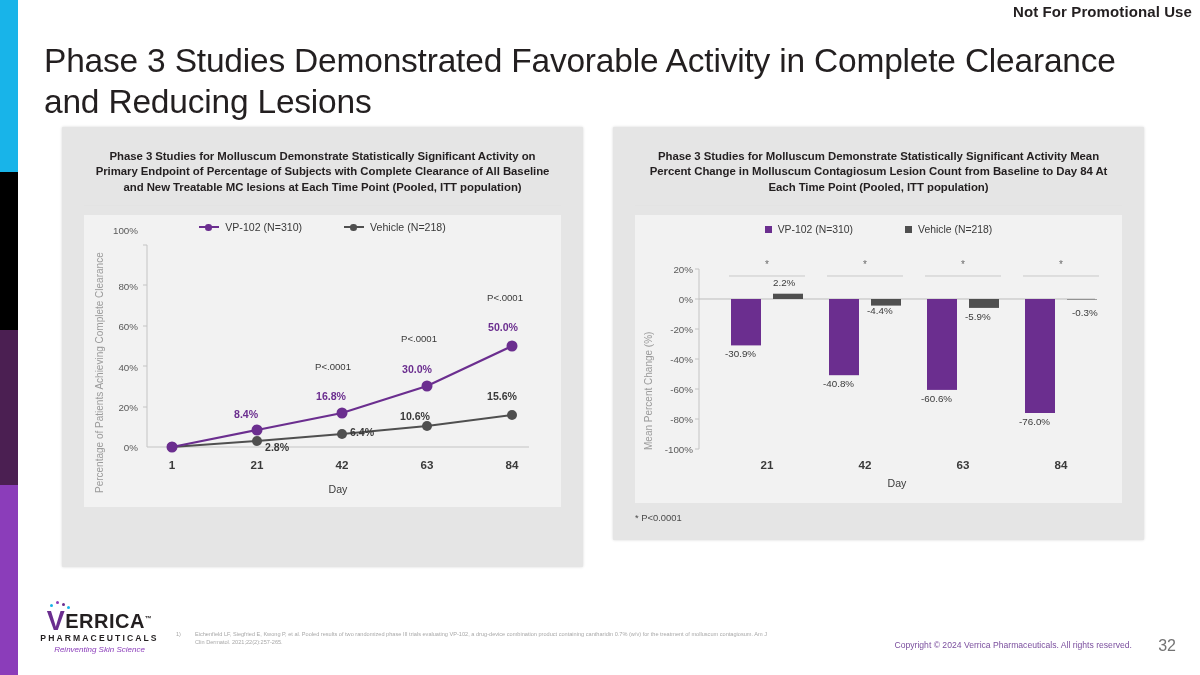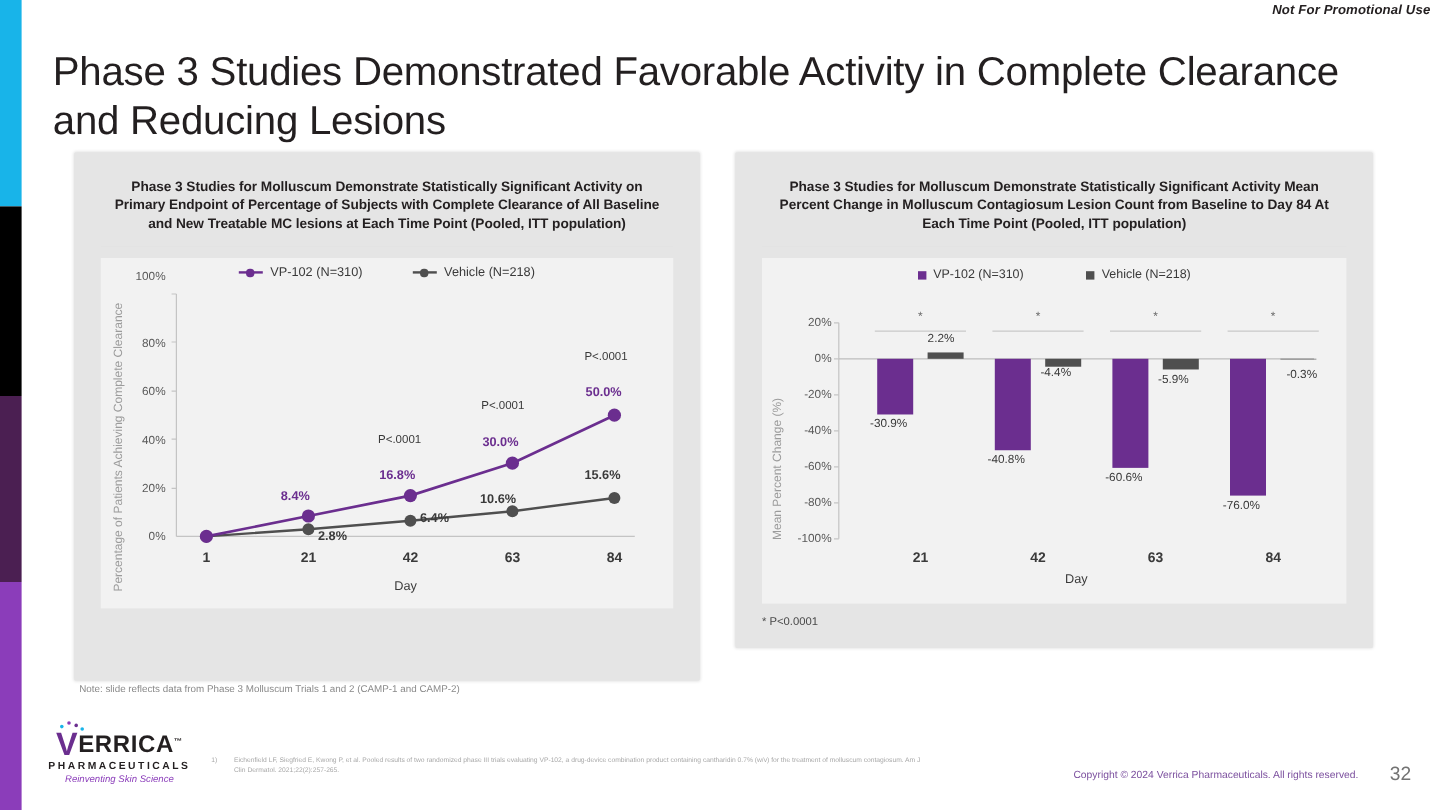--- a/index.html
+++ b/index.html
@@ -27,22 +27,21 @@
   .rail-cyan   { top: 0;     height: 172px; background: #18B4E9; }
   .rail-black  { top: 172px; height: 158px; background: #000000; }
   .rail-dkpur  { top: 330px; height: 155px; background: #4B1F52; }
   .rail-mdpur  { top: 485px; height: 190px; background: #8B3DBA; }
 
   
   .not-promo {
     position: absolute;
     right: 8px;
     top: 3px;
-    font-size: 11px;
-    font-style: italic;
+    font-size: 15px;
     font-weight: bold;
     color: #231f20;
     letter-spacing: .1px;
   }
   .slide-title {
     position: absolute;
     left: 44px;
     top: 18px;
     width: 1130px;
     font-size: 33.5px;
@@ -429,21 +428,20 @@
     <div class="xtick" style="left:308px; width:40px; top:243px;">63</div>
     <div class="xtick" style="left:406px; width:40px; top:243px;">84</div>
 
     <div class="xaxis-title" style="left:64px; width:396px; top:262px;">Day</div>
   </div>
 
   <div class="pfoot" style="left:22px; top:385px;">* P&lt;0.0001</div>
 </div>
 
 <div class="notes">
-  <div>Note: slide reflects data from Phase 3 Molluscum Trials 1 and 2 (CAMP-1 and CAMP-2)</div>
 </div>
 
 <div class="logo">
   <div class="logo-main">
     <span class="logo-dots">
       <span class="dot" style="left:0;    top:3px; background:#18B4E9;"></span>
       <span class="dot" style="left:6px;  top:0;   background:#8B3DBA;"></span>
       <span class="dot" style="left:12px; top:2px; background:#6B2E8F;"></span>
       <span class="dot" style="left:17px; top:5px; background:#18B4E9;"></span>
     </span><span class="logo-v">V</span><span>ERRICA</span><span class="logo-tm">™</span>

